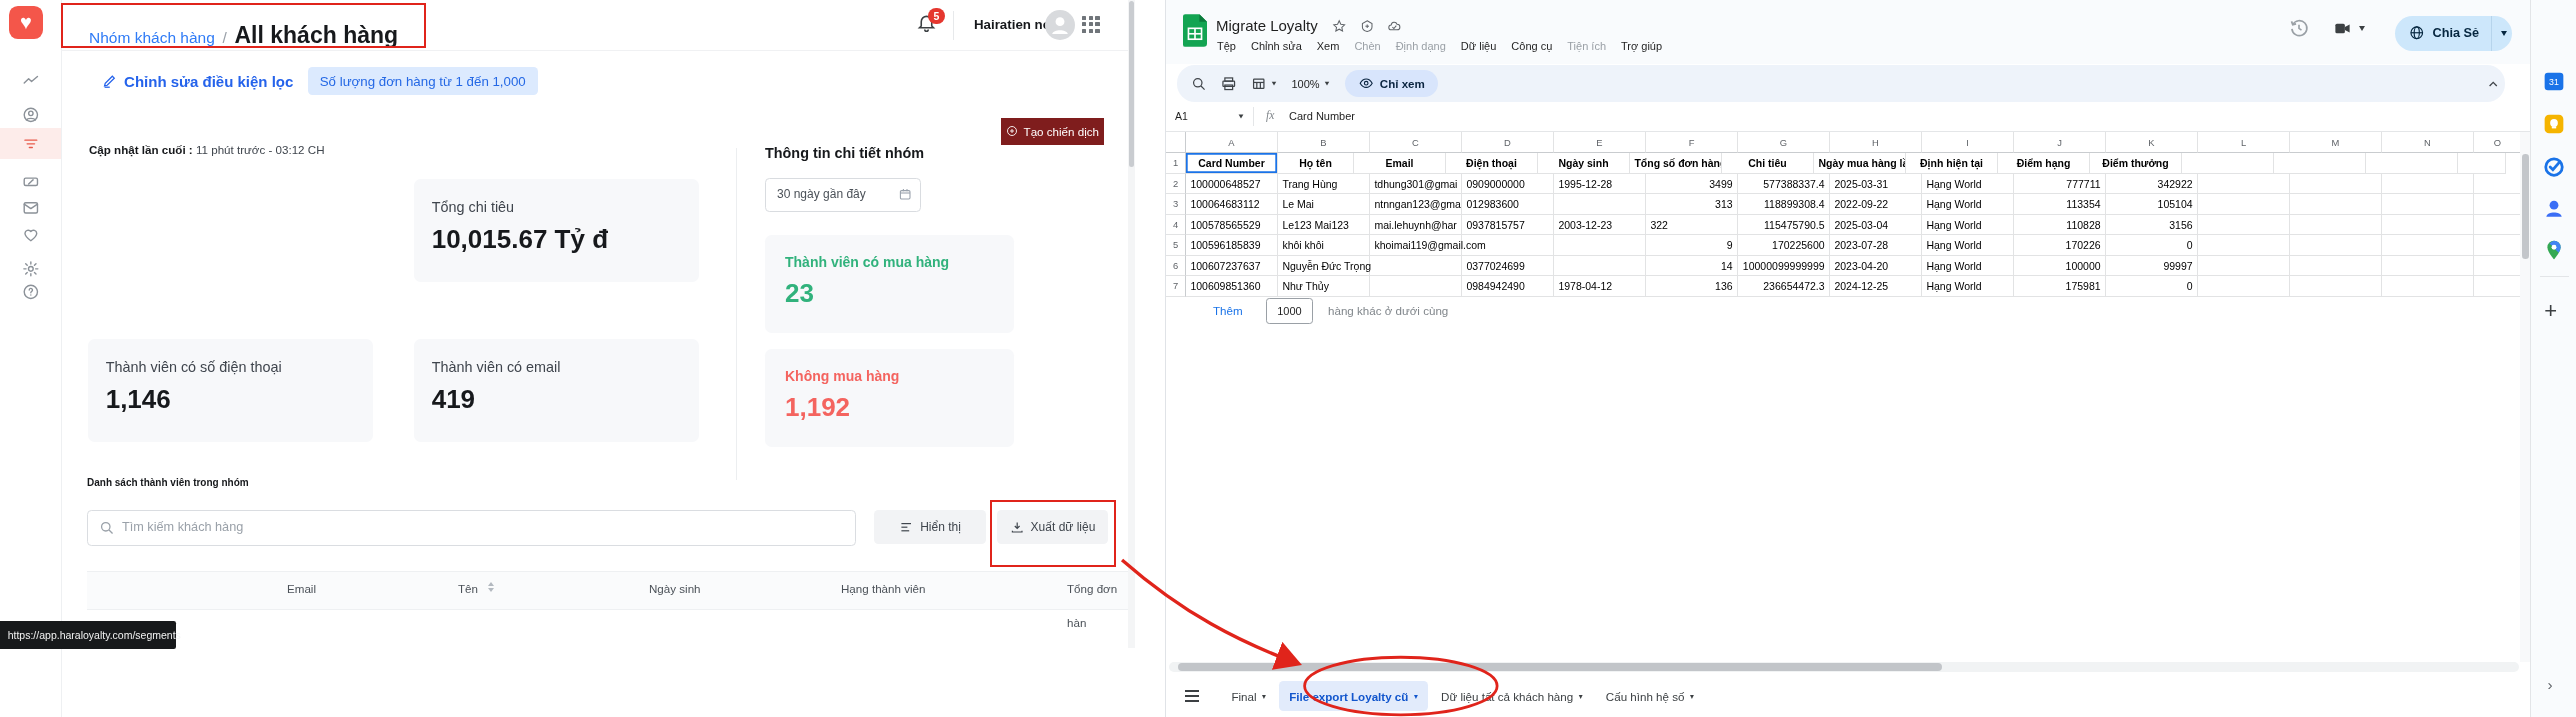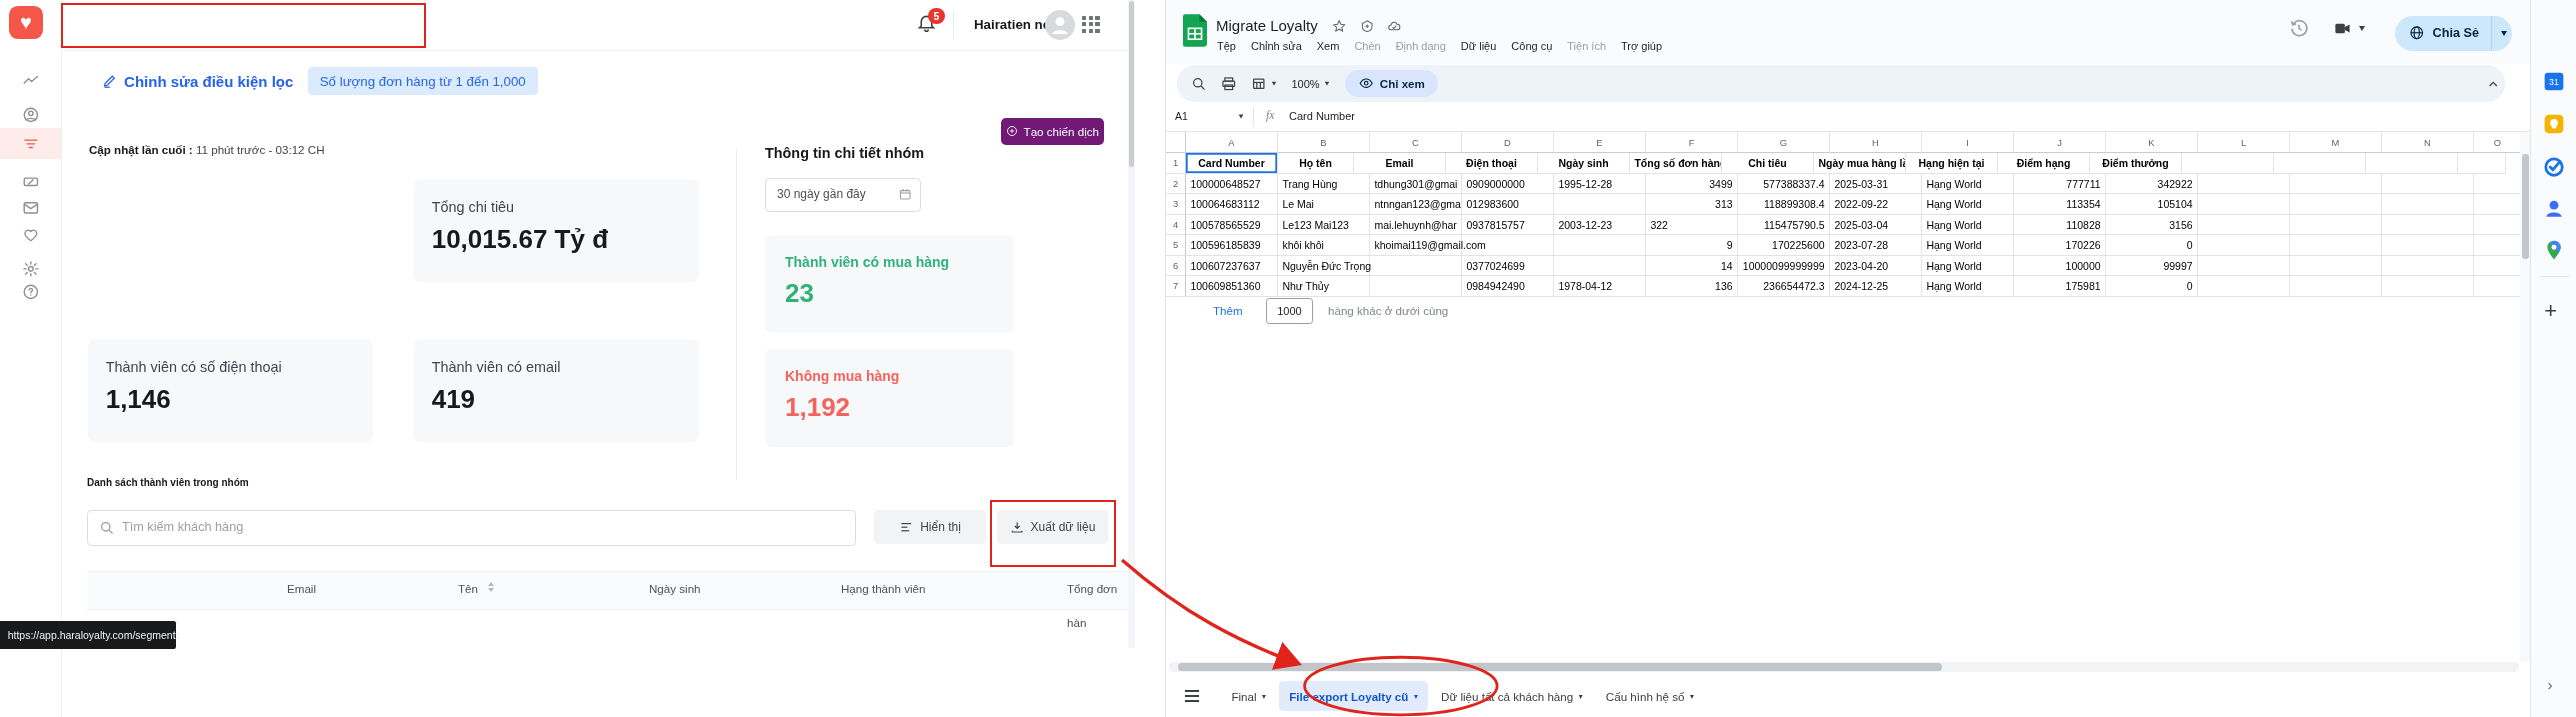--- a/index.html
+++ b/index.html
@@ -29,21 +29,21 @@
   .uavatar svg{width:30px;height:30px;}
   .gridicon{position:absolute;left:1082px;top:15.5px;width:20px;height:20px;display:grid;grid-template-columns:repeat(3,4.4px);grid-template-rows:repeat(3,4.4px);gap:2.2px;}
   .gridicon span{background:#70757a;border-radius:0.6px;}
   .updated{position:absolute;left:89px;top:143px;font-size:11.6px;color:#3f454d;}
   .updated b{color:#17191c;}
   .statcard{position:absolute;background:#f7f8fa;border-radius:6.6px;width:285px;height:103px;}
   .statcard .lbl{position:absolute;left:17.7px;top:20px;font-size:14.4px;color:#3f454d;}
   .statcard .val{position:absolute;left:17.7px;top:45px;font-size:26px;font-weight:bold;color:#17191c;}
   .statcard.blue .lbl,.statcard.blue .val{color:#2f80ed;}
   .vdivider{position:absolute;left:736px;top:148px;width:1.1px;height:332px;background:#eceef0;}
-  .create-btn{position:absolute;left:1001px;top:118px;width:103px;height:26.6px;background:#701a75;border-radius:5px;color:#fff;font-size:11.6px;display:flex;align-items:center;justify-content:center;gap:5.5px;}
+  .create-btn{position:absolute;left:1001px;top:118px;width:103px;height:26.6px;background:#7f1d1d;border-radius:0;color:#fff;font-size:11.6px;display:flex;align-items:center;justify-content:center;gap:5.5px;}
   .create-btn svg{width:12px;height:12px;stroke:#fff;fill:none;stroke-width:1.8;}
   .panel-title{position:absolute;left:765px;top:145px;font-size:14.4px;font-weight:bold;color:#17191c;}
   .date-select{position:absolute;left:765px;top:178px;width:154px;height:32px;border:1.1px solid #d9dcе0;border:1.1px solid #d9dce0;border-radius:4.4px;background:#fff;}
   .date-select .txt{position:absolute;left:11px;top:7.7px;font-size:12px;color:#4b5158;}
   .date-select svg{position:absolute;right:7.7px;top:7.7px;width:14.4px;height:14.4px;stroke:#9aa2ad;fill:none;stroke-width:1.8;}
   .insight{position:absolute;left:765px;width:249px;height:98px;background:#f7f8fa;border-radius:6.6px;}
   .insight .lbl{position:absolute;left:20px;top:19px;font-size:14px;font-weight:bold;}
   .insight .val{position:absolute;left:20px;top:43px;font-size:26px;font-weight:bold;}
   .insight.green .lbl,.insight.green .val{color:#31b27c;}
   .insight.red .lbl,.insight.red .val{color:#f4645f;}
@@ -168,20 +168,25 @@
           <path d="M12 2.5v3M12 18.5v3M2.5 12h3M18.5 12h3M5 5l2.1 2.1M16.9 16.9L19 19M19 5l-2.1 2.1M7.1 16.9L5 19"></path>
         </svg></div>
     <div class="sicon" style="top:283px"><svg viewBox="0 0 24 24">
           <circle cx="12" cy="12" r="9"></circle>
           <path d="M9.8 9.5a2.2 2.2 0 1 1 3.2 2c-.8.5-1 .9-1 1.7"></path>
           <line x1="12" y1="16.2" x2="12" y2="16.3"></line>
         </svg></div>
   </div>
   <div class="lheader-line"></div>
 
+  <div class="crumb">
+    <span class="parent">Nhóm khách hàng</span>
+    <span class="slash">/</span>
+    <span class="title">All khách hàng</span>
+  </div>
 
   <div class="filter-row">
     <div class="filter-link">
       <svg viewBox="0 0 24 24">
           <path d="M4 20l4-1L19 8l-3-3L5 16l-1 4z"></path>
           <line x1="4" y1="22" x2="12" y2="22"></line>
         </svg>
       <span>Chỉnh sửa điều kiện lọc</span>
     </div>
     <div class="chip">Số lượng đơn hàng từ 1 đến 1,000</div>
@@ -435,21 +440,21 @@
         <div class="srow">
           <div class="rownum">1</div>
           <div class="cell chead sel" style="width: 92px;">Card Number</div>
           <div class="cell chead" style="width: 76px;">Họ tên</div>
           <div class="cell chead" style="width: 92px;">Email</div>
           <div class="cell chead" style="width: 92px;">Điện thoại</div>
           <div class="cell chead" style="width: 92px;">Ngày sinh</div>
           <div class="cell chead" style="width: 92px;">Tổng số đơn hàng</div>
           <div class="cell chead" style="width: 92px;">Chi tiêu</div>
           <div class="cell chead" style="width: 92px;">Ngày mua hàng lần đầu</div>
-          <div class="cell chead" style="width: 92px;">Hạng hiện tại</div>
+          <div class="cell chead" style="width: 92px;">Định hiện tại</div>
           <div class="cell chead" style="width: 92px;">Điểm hạng</div>
           <div class="cell chead" style="width: 92px;">Điểm thưởng</div>
           <div class="cell chead" style="width: 92px;"></div>
           <div class="cell chead" style="width: 92px;"></div>
           <div class="cell chead" style="width: 92px;"></div>
           <div class="cell chead" style="width: 48px;"></div>
         </div>
         <div class="srow">
           <div class="rownum">2</div>
           <div class="cell" style="width: 92px;">100000648527</div>

